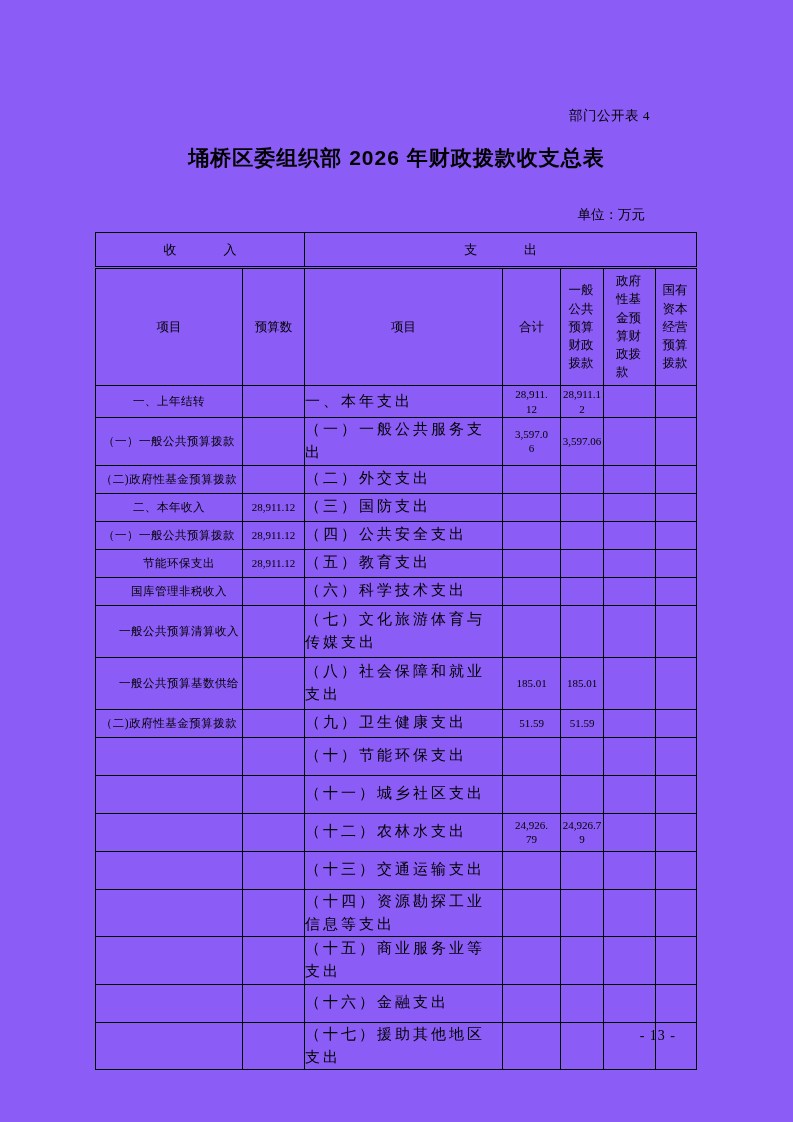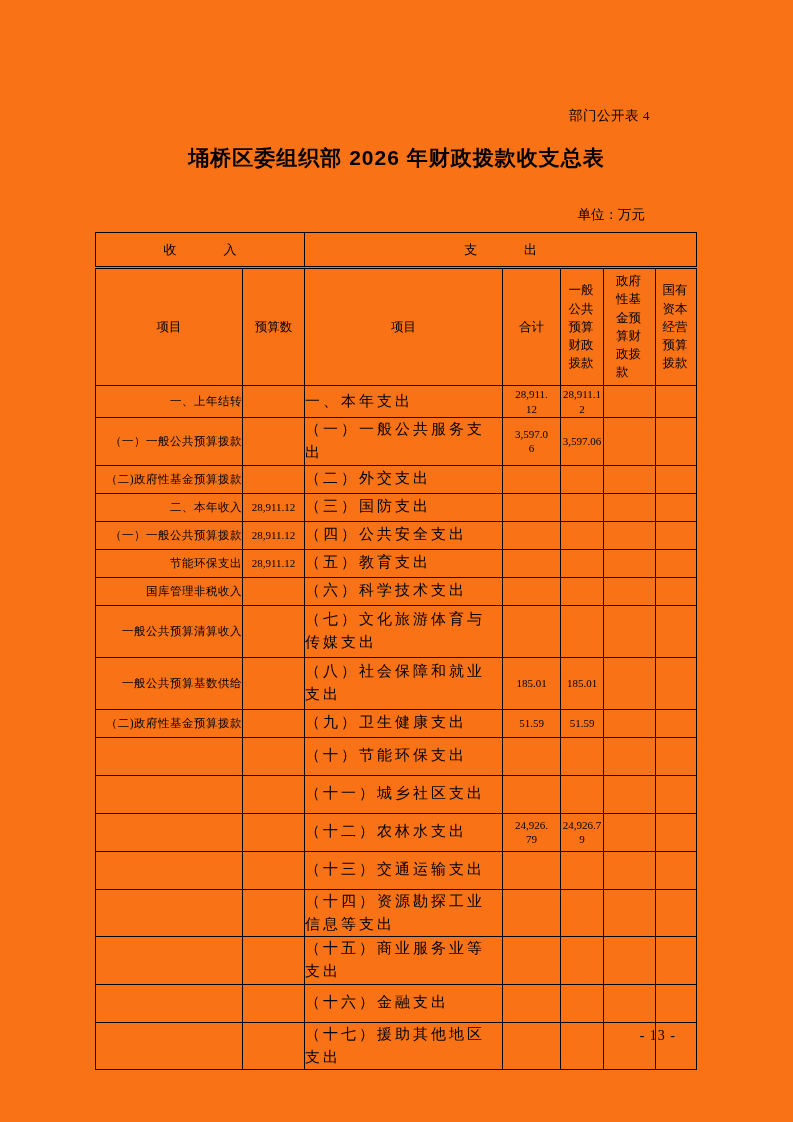--- a/index.html
+++ b/index.html
@@ -1,20 +1,20 @@
 <!DOCTYPE html>
 <html><head>
 <meta charset="utf-8">
 <style>
   html,body { margin:0; padding:0; background:#e8e8e8; }
   .page {
     position:relative;
     width:793px; height:1122px;
     margin:0 auto;
-    background:#f97316;
+    background:#8b5cf6;
     color:#000;
     font-family:"Liberation Serif","DejaVu Serif",serif;
     overflow:hidden;
   }
   .doc-label {
     position:absolute; top:107px; right:143px;
     font-size:13.5px; letter-spacing:0.5px;
   }
   .title {
     position:absolute; top:144px; left:0; width:100%;
@@ -54,21 +54,21 @@
   th.vwrap span {
     display:inline-block;
     width:27px;
     word-break:break-all;
     line-height:1.45;
     text-align:left;
   }
   td.c-income {
     font-size:11.5px;
     padding:2px 2px 2px 7px;
-    text-align:right;
+    text-align:center;
     white-space:nowrap;
     letter-spacing:0.5px;
   }
   td.c-income.ind { padding-left:20px; }
   td.c-expense {
     font-size:15px;
     padding:3px 8px;
     text-align:left;
     letter-spacing:3px;
     line-height:1.55;

